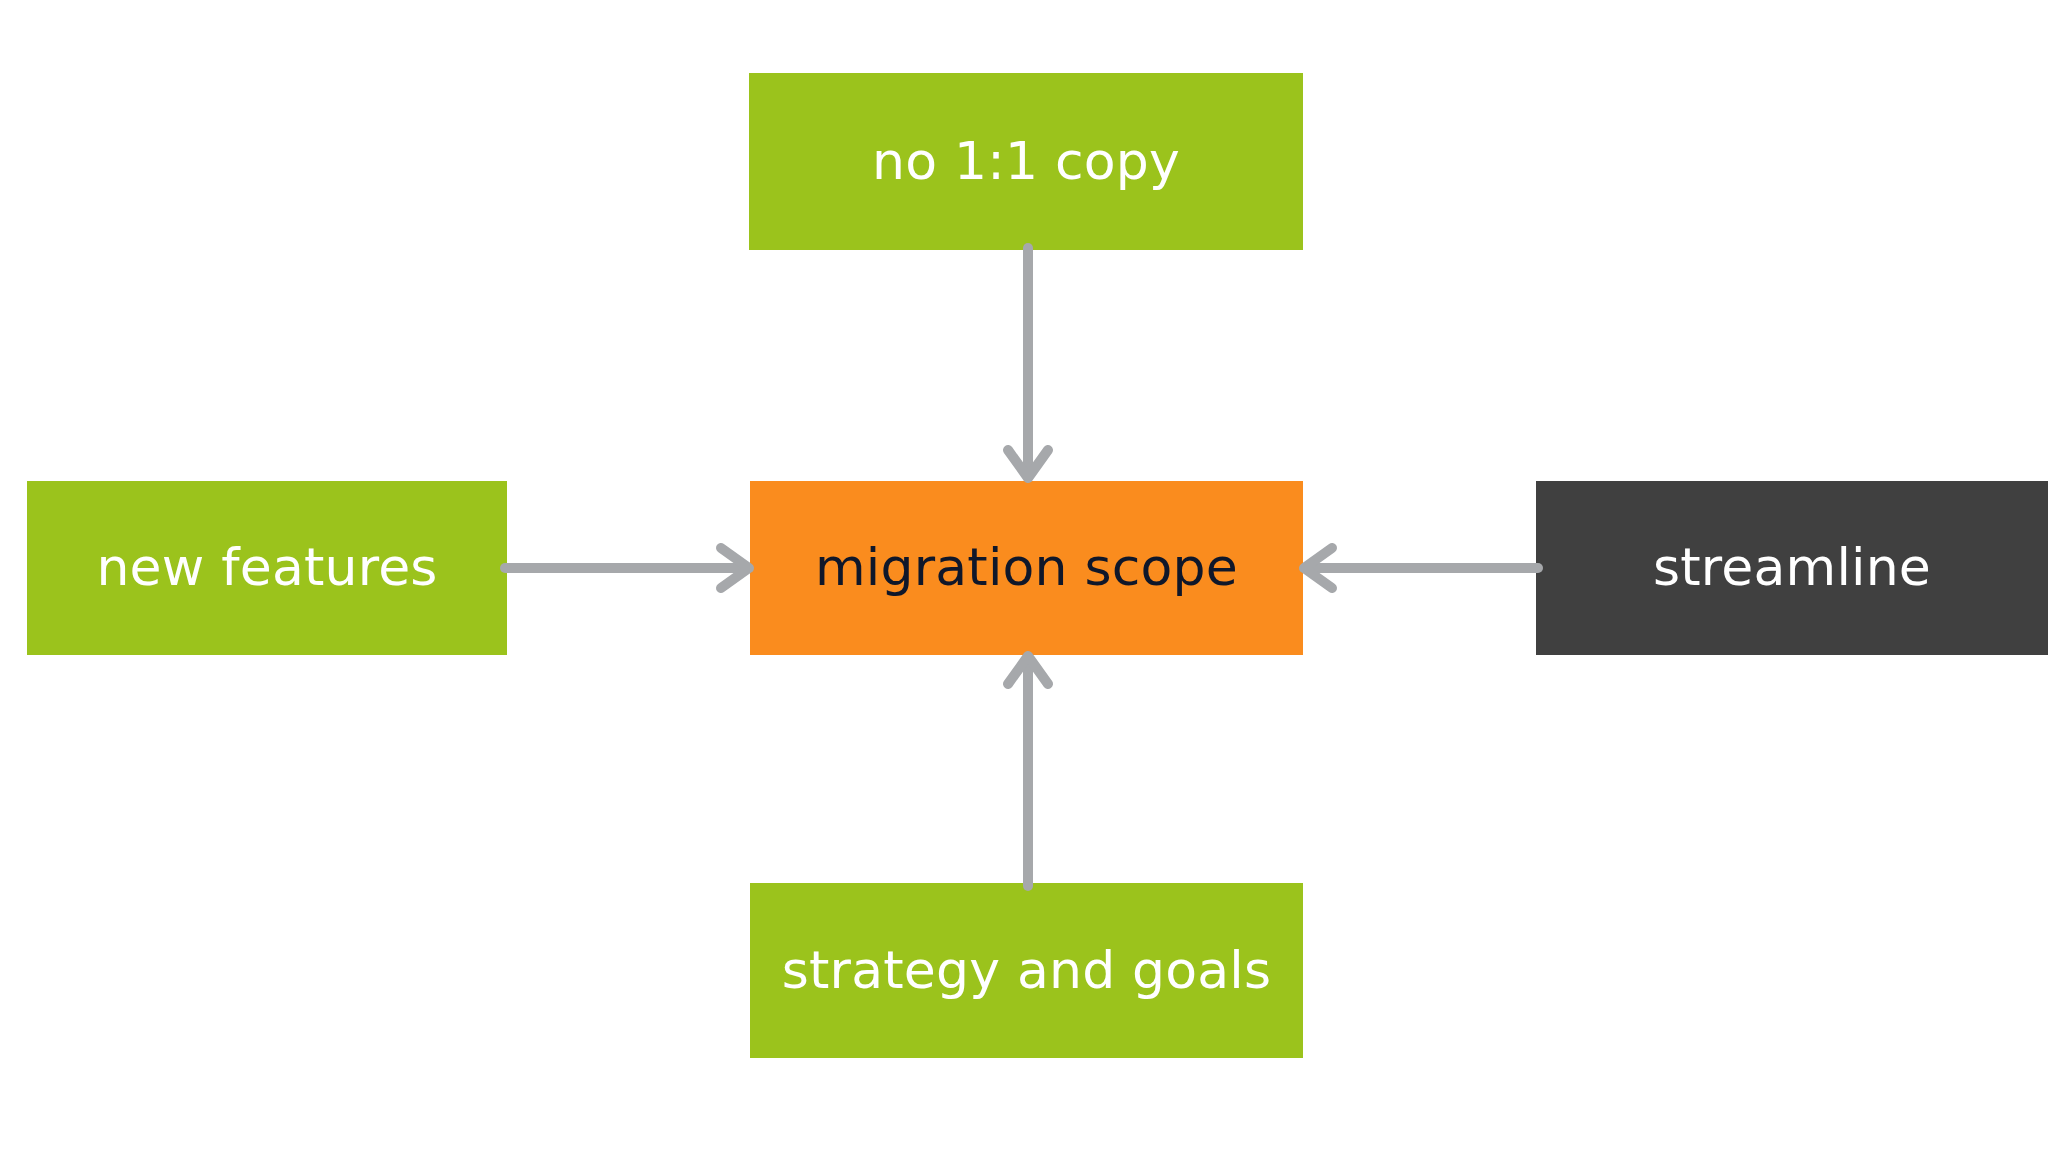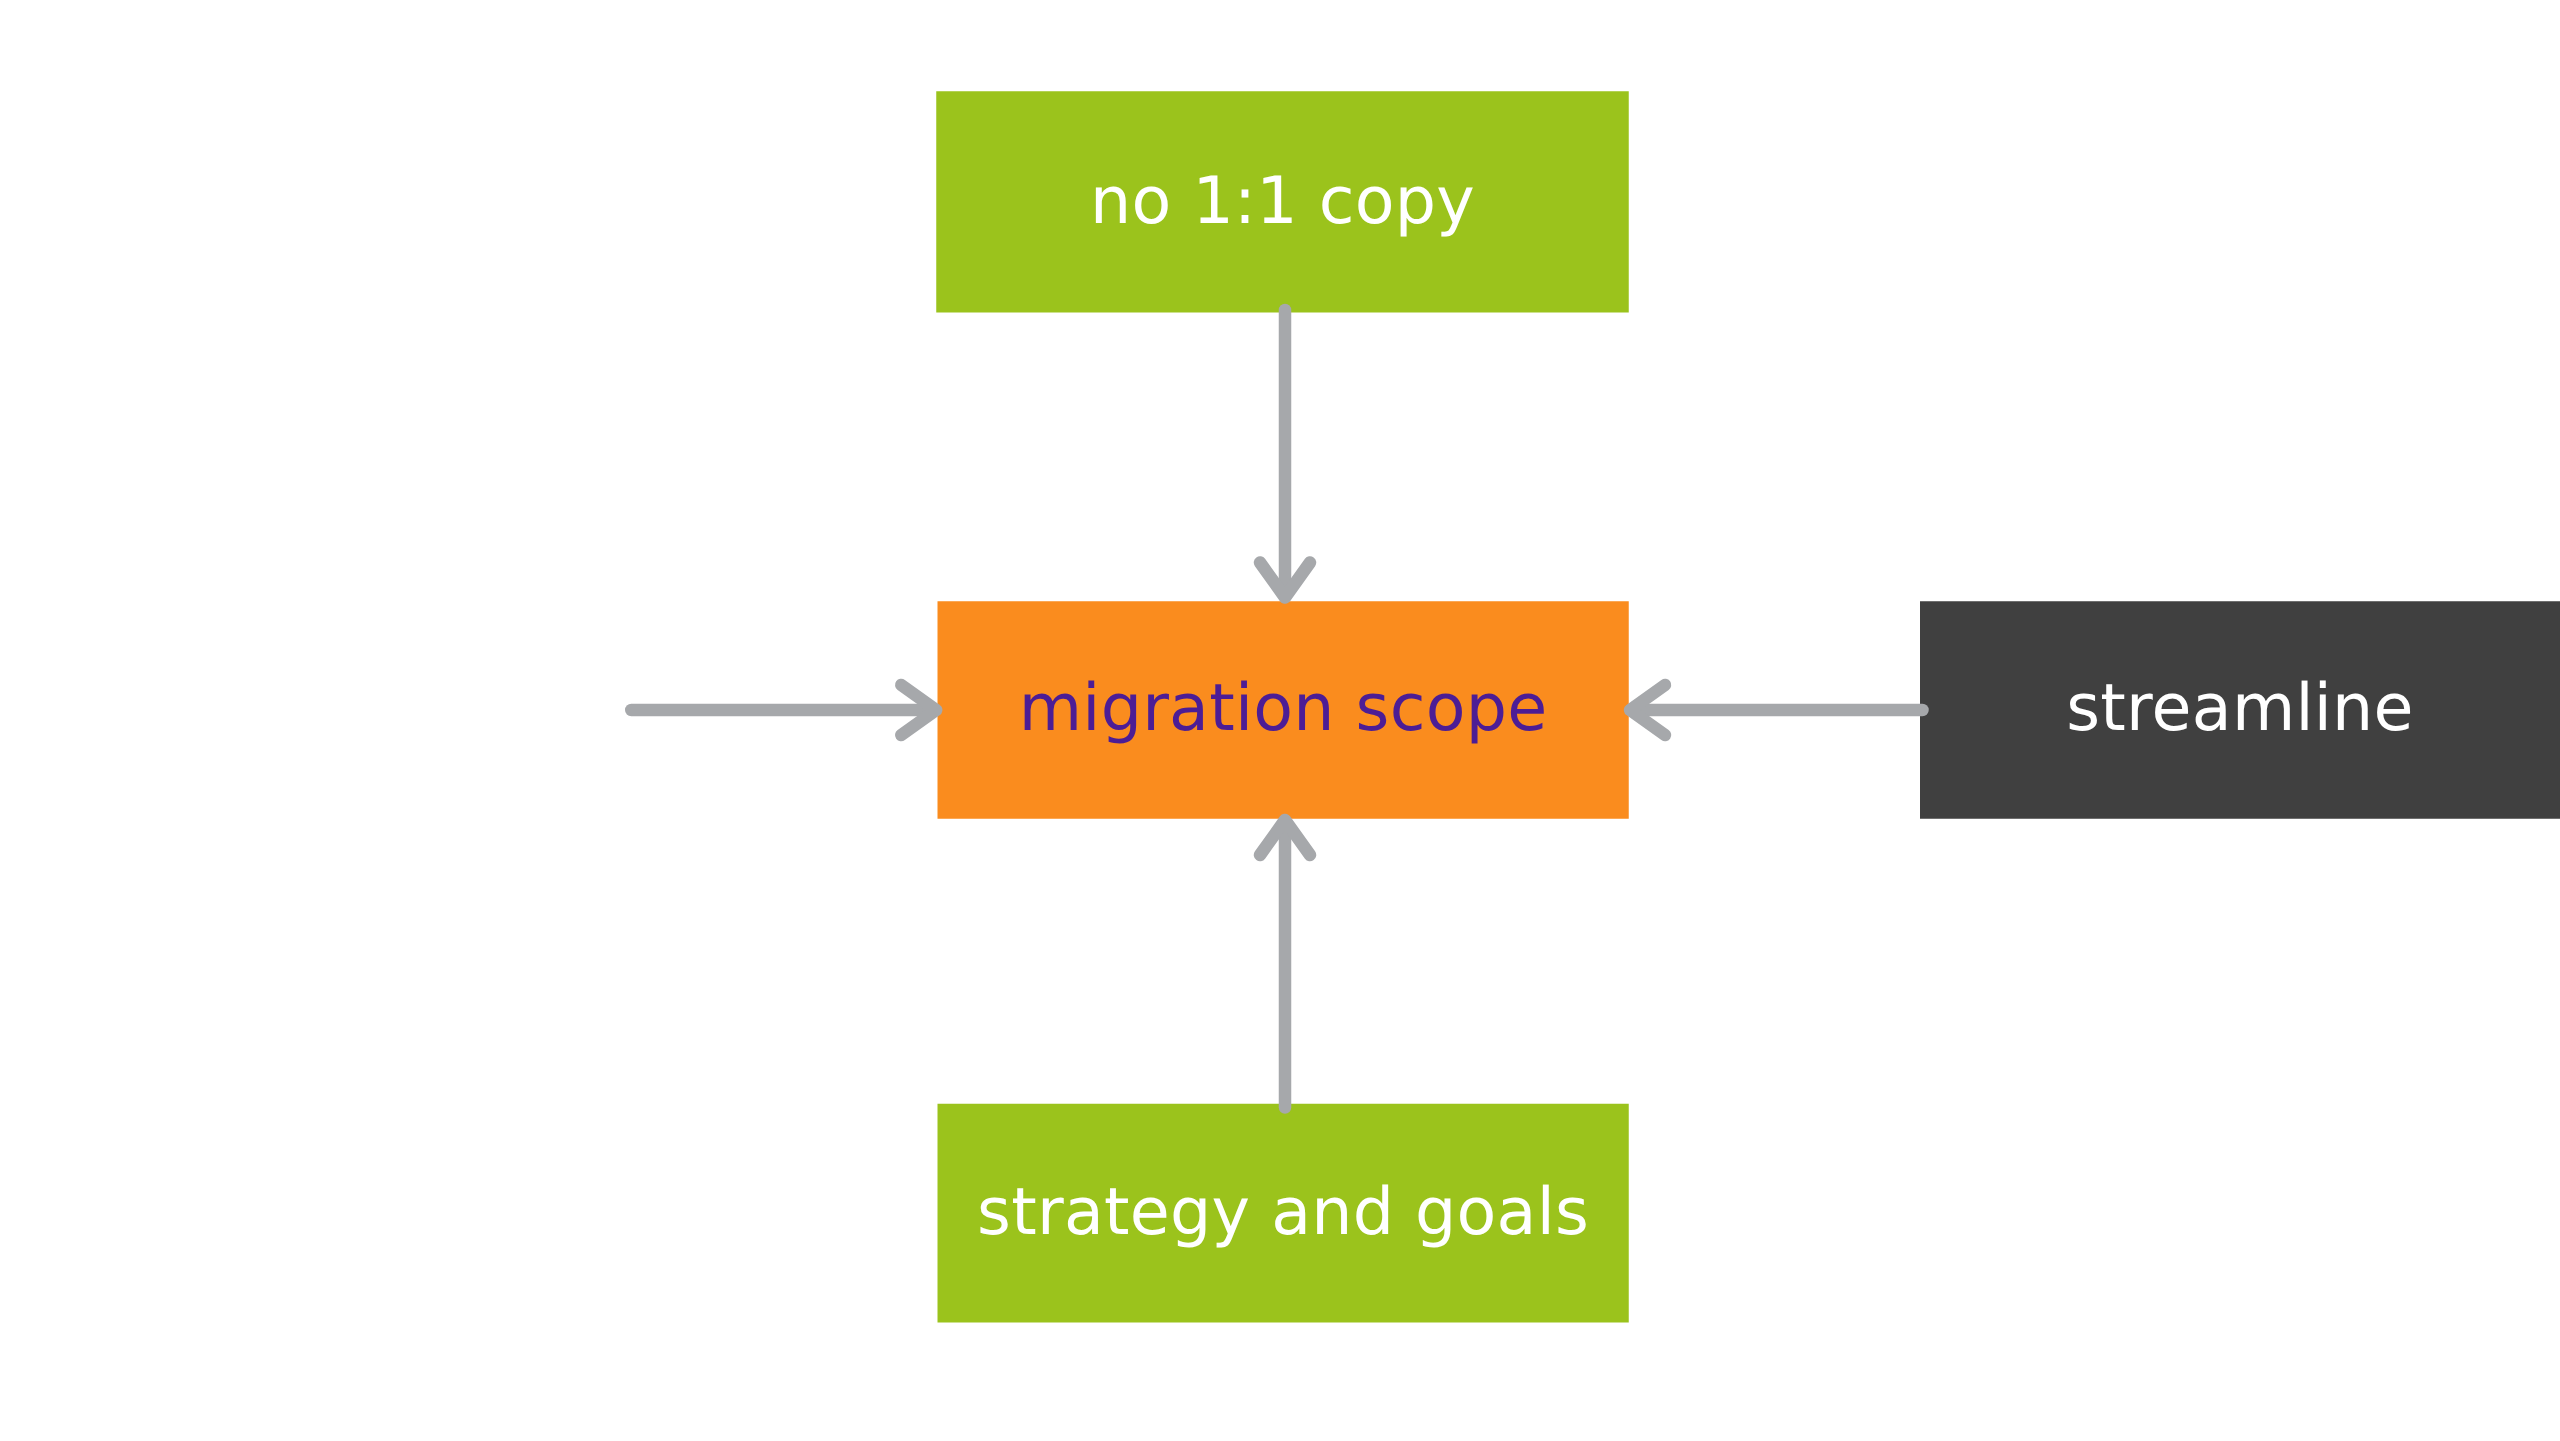--- a/index.html
+++ b/index.html
@@ -72,22 +72,25 @@
 </style>
 </head>
 <body>
 
 <div id="canvas" style="background: rgb(255, 255, 255);">
 
   <div class="node node-green" id="node-top" style="background: rgb(155, 195, 28); color: rgb(255, 255, 255);">
     <span>no 1:1 copy</span>
   </div>
 
+  <div class="node node-green" id="node-left" style="background: rgb(155, 195, 28); color: rgb(255, 255, 255);">
+    <span>new features</span>
+  </div>
 
-  <div class="node node-orange" id="node-center" style="background: rgb(250, 140, 30); color: #4c1d95;">
+  <div class="node node-orange" id="node-center" style="background: rgb(250, 140, 30); color: #0f172a;">
     <span>migration scope</span>
   </div>
 
   <div class="node node-green" id="node-right" style="background: #404040; color: rgb(255, 255, 255);">
     <span>streamline</span>
   </div>
 
   <div class="node node-green" id="node-bottom" style="background: rgb(155, 195, 28); color: rgb(255, 255, 255);">
     <span>strategy and goals</span>
   </div>

